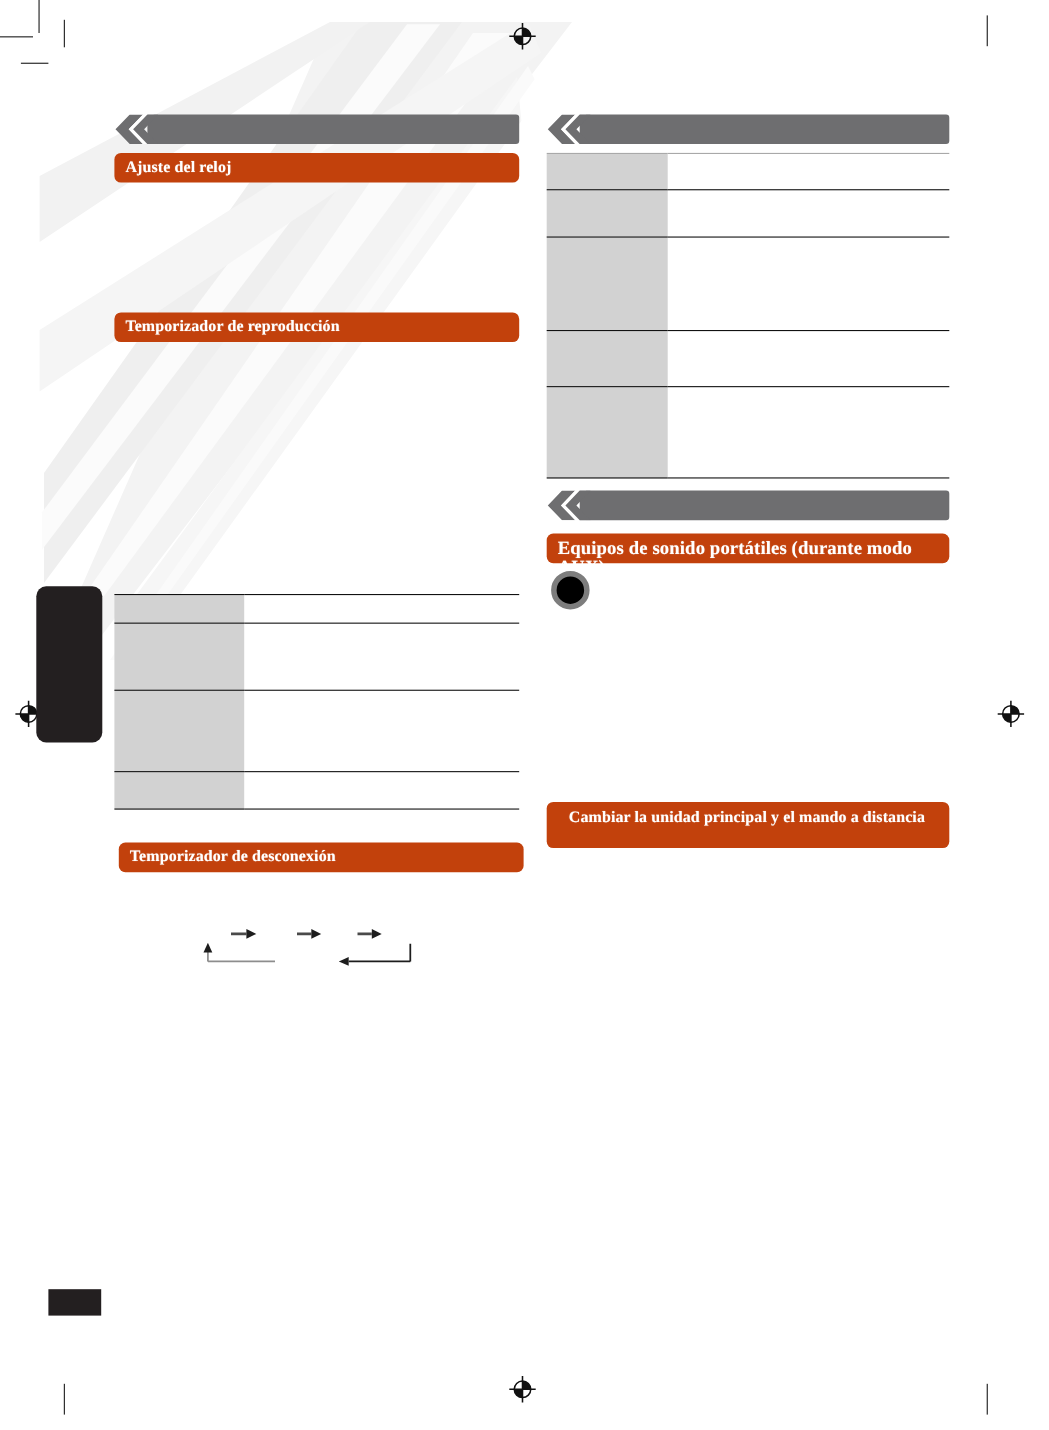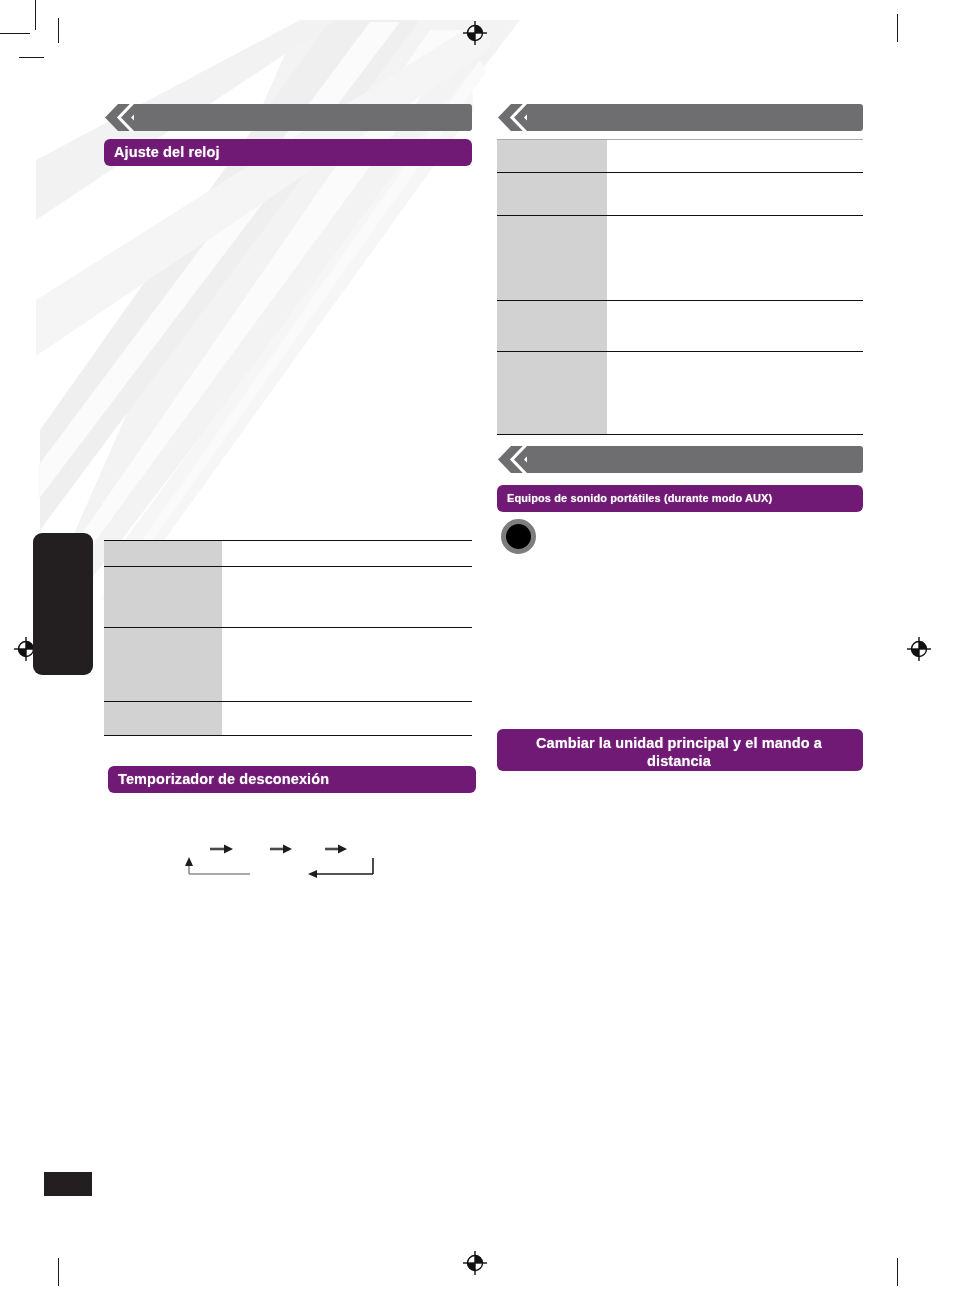--- a/index.html
+++ b/index.html
@@ -53,30 +53,31 @@
   }
   .chev-banner .chev {
     position: absolute;
     left: 0; top: 0;
     width: 40px; height: 27px;
   }
 
   
   .chip {
     position: absolute;
-    background: #701a75;
+    background: #c2410c;
     border-radius: 6px;
     color: #ffffff;
     font-weight: bold;
     font-size: 14.5px;
     letter-spacing: 0.1px;
     line-height: 17px;
     padding: 5px 12px 5px 10px;
     box-sizing: border-box;
     text-shadow: 0 0 1px rgba(255,255,255,0.55);
+    font-family: Liberation Serif, serif;
   }
   .chip.two-line { line-height: 18px; }
 
   
   .tbl {
     position: absolute;
     border-collapse: collapse;
     table-layout: fixed;
     font-size: 11px;
     color: #1d1d1d;
@@ -188,20 +189,21 @@
     <div class="bar" style="width:338px;"></div>
     <svg class="chev" viewBox="0 0 40 27">
       <path d="M14 0 L26 0 L13 13.5 L26 27 L14 27 L1 13.5 Z" fill="#6e6e70"></path>
       <path d="M26 0 L36 0 L23 13.5 L36 27 L26 27 L13 13.5 Z" fill="#ffffff"></path>
       <path d="M30 0 L40 0 L27 13.5 L40 27 L30 27 L17 13.5 Z" fill="#6e6e70"></path>
     </svg>
   </div>
 
   <div class="chip" style="left:104px; top:139px; width:368px; height:27px;">Ajuste del reloj</div>
 
+  <div class="chip" style="left:104px; top:284px; width:368px; height:27px;">Temporizador de reproducción</div>
 
   <table class="tbl" style="left:104px; top:540px; width:368px;">
     <colgroup>
         <col style="width:118px;">
         <col style="width:250px;">
       </colgroup>
     <tbody>
       <tr>
         <td class="key" style="height:21px;"></td>
         <td></td>
@@ -283,21 +285,21 @@
 
   <div class="chev-banner" style="left:497px; top:446px; width:366px;">
     <div class="bar" style="width:336px;"></div>
     <svg class="chev" viewBox="0 0 40 27">
       <path d="M14 0 L26 0 L13 13.5 L26 27 L14 27 L1 13.5 Z" fill="#6e6e70"></path>
       <path d="M26 0 L36 0 L23 13.5 L36 27 L26 27 L13 13.5 Z" fill="#ffffff"></path>
       <path d="M30 0 L40 0 L27 13.5 L40 27 L30 27 L17 13.5 Z" fill="#6e6e70"></path>
     </svg>
   </div>
 
-  <div class="chip" style="left:497px; top:485px; width:366px; height:27px; font-size:11px;">Equipos de sonido portátiles (durante modo AUX)</div>
+  <div class="chip" style="left:497px; top:485px; width:366px; height:27px; font-size:17px;">Equipos de sonido portátiles (durante modo AUX)</div>
 
   <div class="step-circle" style="left:501px; top:519px; width:35px; height:35px;"></div>
 
   <div class="chip two-line" style="left:497px; top:729px; width:366px; height:42px;text-align:center;">Cambiar la unidad principal y el mando a distancia</div>
 
   <div class="page-num-box" style="left:44px; top:1172px; width:48px; height:24px;"></div>
 
 </div>
 
 </body></html>

